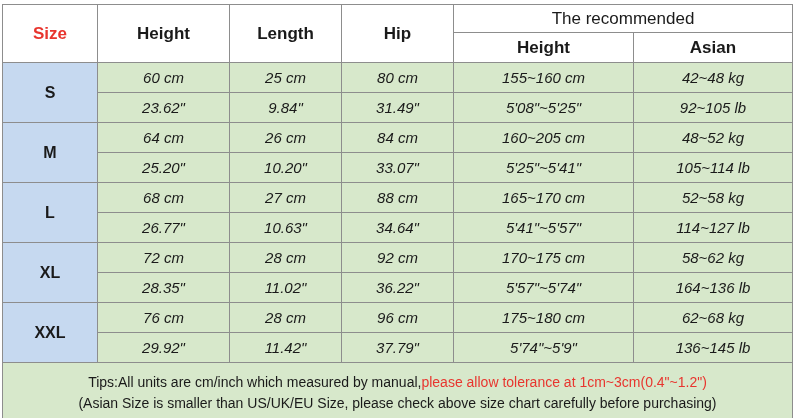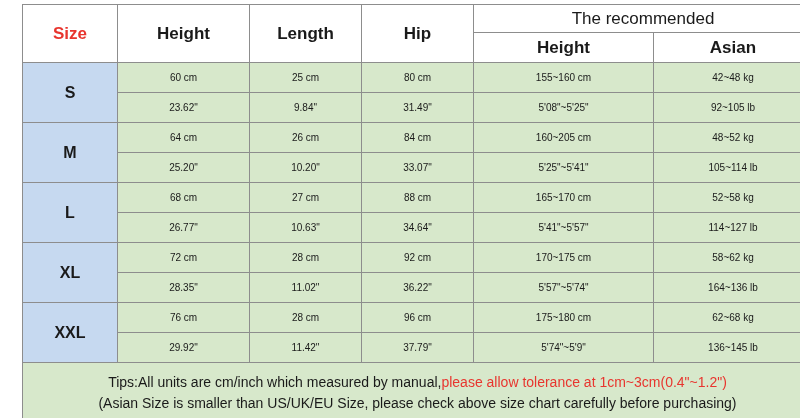--- a/index.html
+++ b/index.html
@@ -9,21 +9,21 @@
   body {
     width: 800px;
     height: 418px;
     background: #ffffff;
     font-family: "Liberation Sans", sans-serif;
   }
   .chart-wrap {
     width: 800px;
     height: 418px;
     box-sizing: border-box;
-    padding: 4px 5px 5px 22px;
+    padding: 4px 5px 5px 2px;
     background: #ffffff;
   }
   table.size-chart {
     width: 790px;
     height: 409px;
     border-collapse: collapse;
     table-layout: fixed;
   }
   table.size-chart td, table.size-chart th {
     border: 1px solid #8d8d8d;
@@ -53,22 +53,23 @@
   
   .size-cell {
     background: #c6d9f0;
     font-weight: bold;
     font-size: 16px;
     color: #1a1a1a;
   }
   
   .data-cell {
     background: #d7e8cb;
-    font-size: 10px;
-    color: #1a1a1a;
+    font-size: 15px;
+    color: #1a1a1a;
+    font-style: italic;
   }
   .data-cell.inch {
     background: #d7e8cb;
   }
   
   .note-cell {
     background: #d7e8cb;
     padding: 6px 4px 8px 4px;
     line-height: 1.45;
     font-size: 14px;

